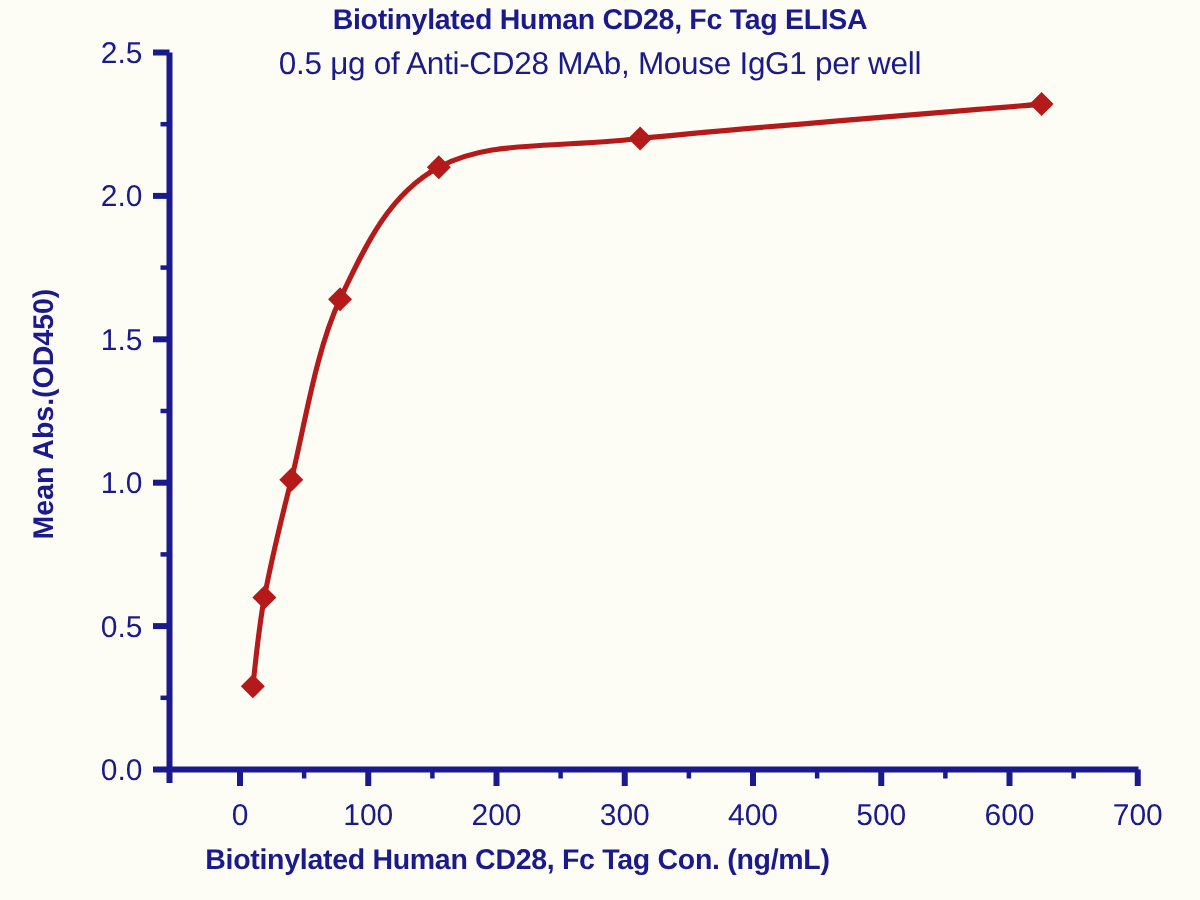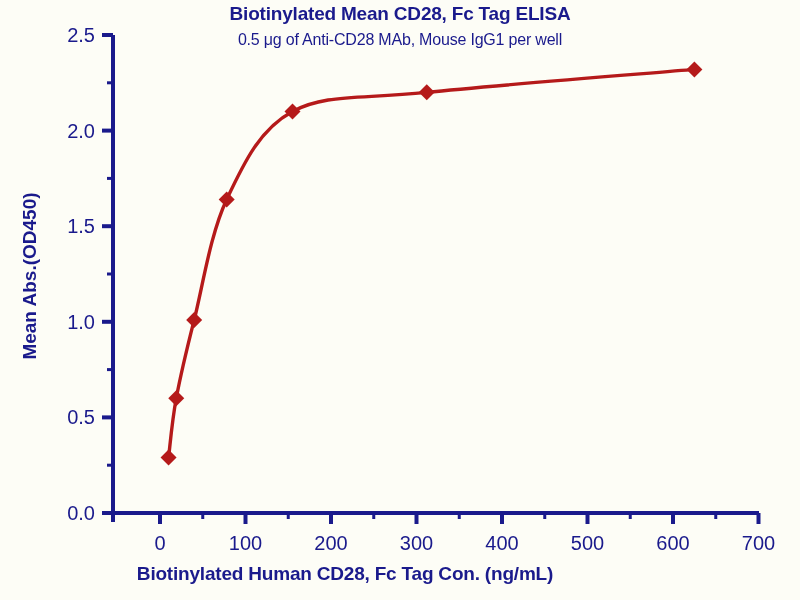--- a/index.html
+++ b/index.html
@@ -28,21 +28,21 @@
     font-weight: bold;
     color: #1a1a8c;
     letter-spacing: -0.2px;
   }
   .subtitle {
     position: absolute;
     left: 0;
     top: 31px;
     width: 800px;
     text-align: center;
-    font-size: 16px;
+    font-size: 21px;
     font-weight: normal;
     color: #1a1a8c;
     letter-spacing: -0.2px;
   }
   .ylabel {
     position: absolute;
     left: -90px;
     top: 265px;
     width: 240px;
     text-align: center;
@@ -72,21 +72,21 @@
     font-family: "Liberation Sans", sans-serif;
     font-size: 20px;
     fill: #1a1a8c;
   }
 </style>
 </head>
 <body>
 
 <div id="chart-root">
 
-  <div class="title">Biotinylated Mean CD28, Fc Tag ELISA</div>
+  <div class="title">Biotinylated Human CD28, Fc Tag ELISA</div>
   <div class="subtitle">0.5 μg of Anti-CD28 MAb, Mouse IgG1 per well</div>
   <div class="ylabel">Mean Abs.(OD450)</div>
   <div class="xlabel">Biotinylated Human CD28, Fc Tag Con. (ng/mL)</div>
 
   <svg class="plot-svg" id="plot-svg" width="800" height="600">
       <path d="M 113 35 L 113 513 L 759 513" fill="none" stroke="#1a1a8c" stroke-width="4"></path>
       <line x1="102" y1="513" x2="113" y2="513" stroke="#1a1a8c" stroke-width="4"></line>
       <line x1="107" y1="465.2" x2="113" y2="465.2" stroke="#1a1a8c" stroke-width="3"></line>
       <line x1="102" y1="417.4" x2="113" y2="417.4" stroke="#1a1a8c" stroke-width="4"></line>
       <line x1="107" y1="369.6" x2="113" y2="369.6" stroke="#1a1a8c" stroke-width="3"></line>

